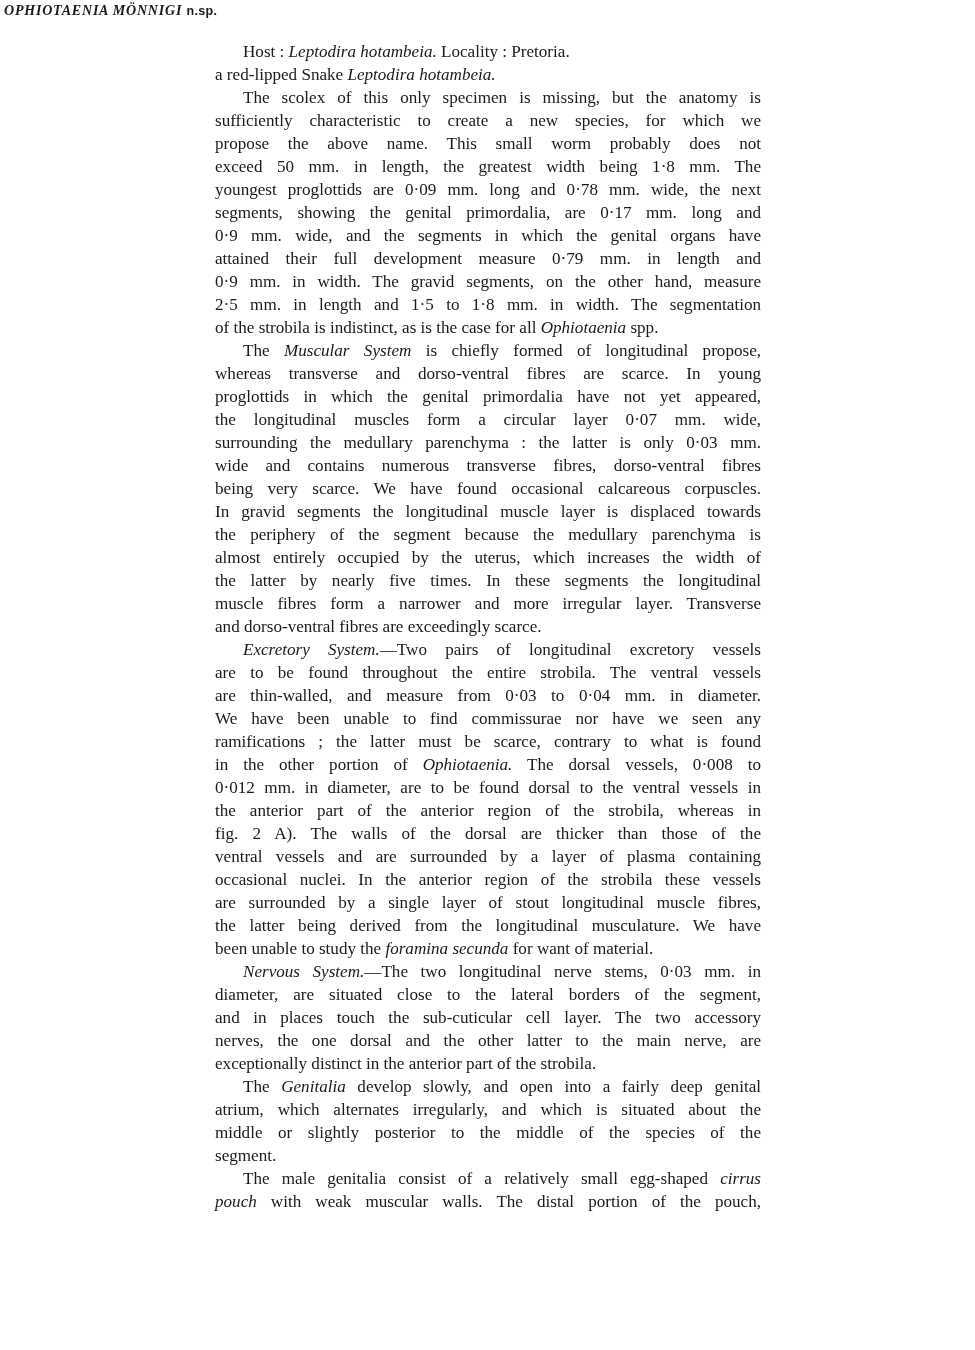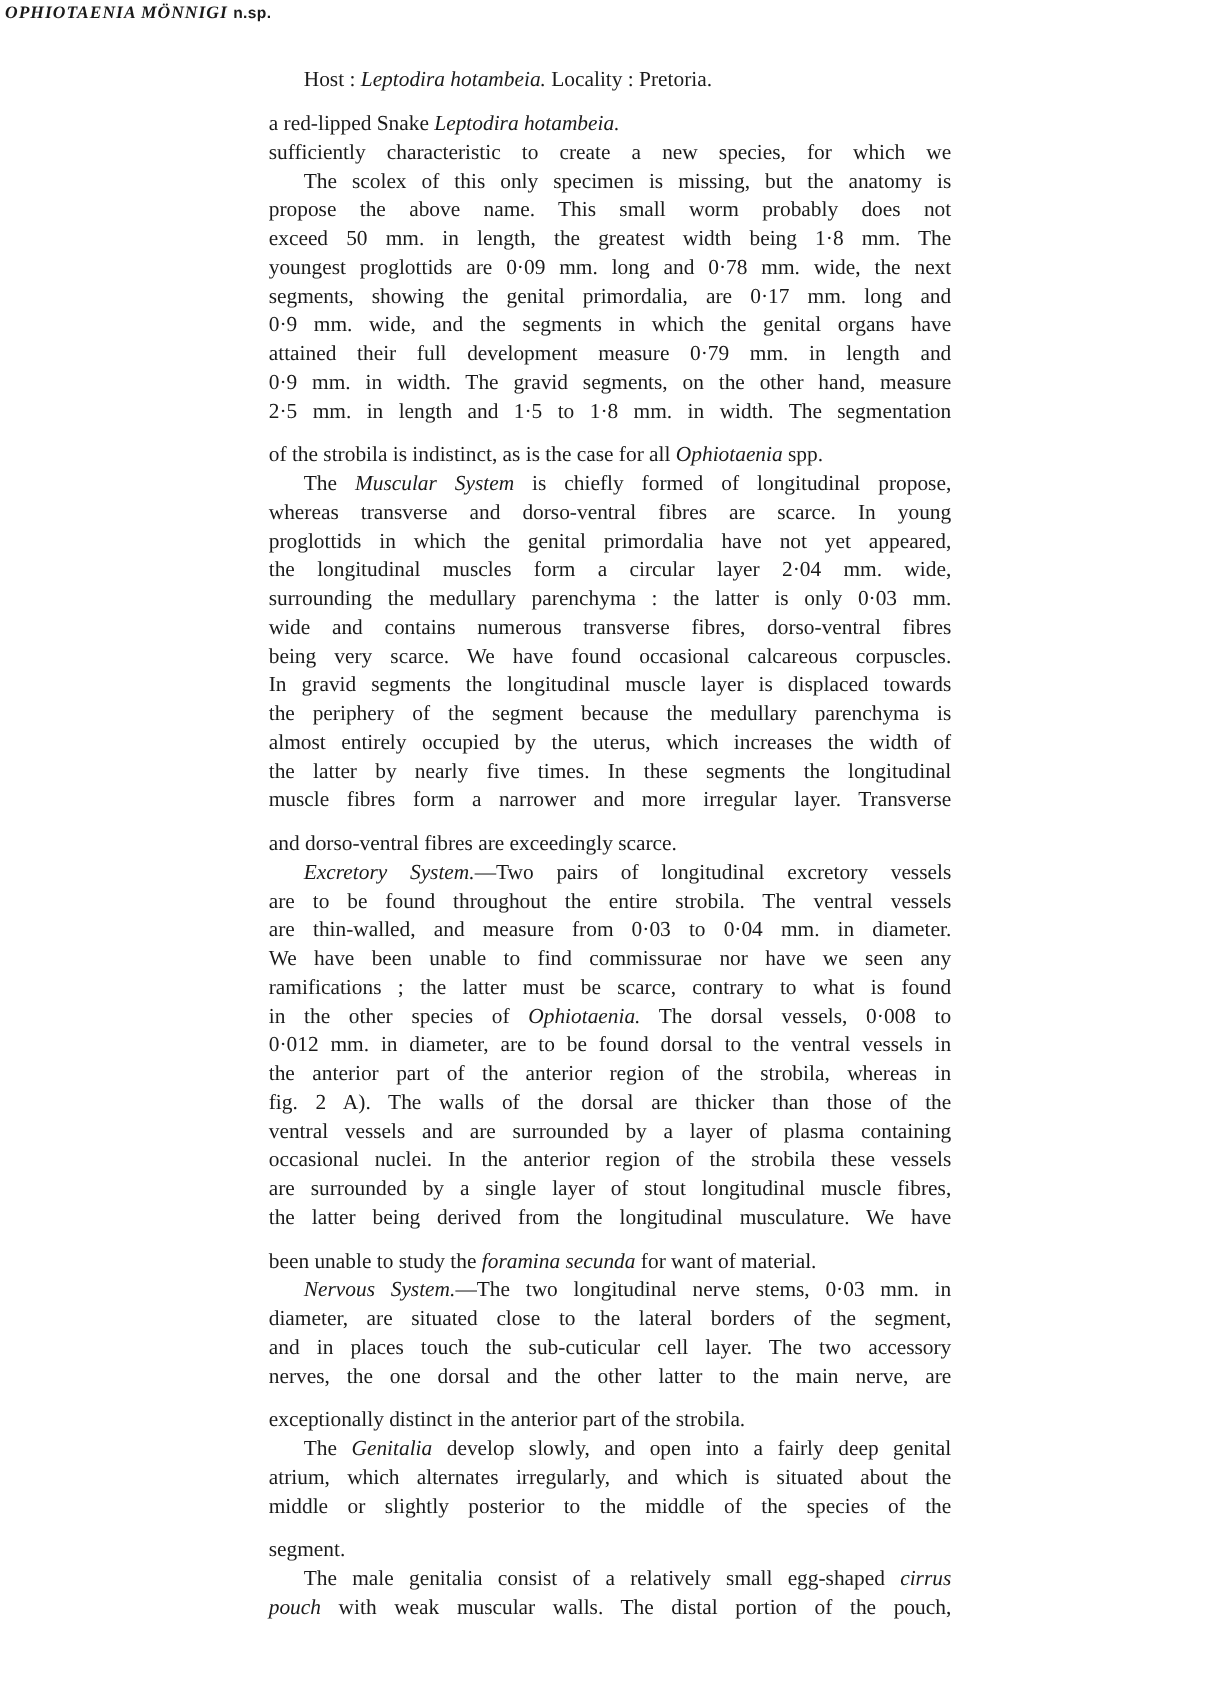--- a/index.html
+++ b/index.html
@@ -8,75 +8,75 @@
     position: absolute; left: 4px; width: 975px; top: 3px; 
     font-family: "Liberation Serif", serif; font-size: 14px; letter-spacing: 0.8px;
   }
   .running-head .title { font-style: italic; font-weight: bold; }
   .running-head .nsp { font-family: "Liberation Sans", sans-serif; font-size: 12.5px; font-weight: bold; letter-spacing: 0.3px; }
   .body {
     position: absolute; left: 215px; top: 40px; width: 546px;
     font-family: "Liberation Serif", serif; font-size: 17.1px; line-height: 23.0px;
   }
   .line { display: block; white-space: nowrap; text-align: justify; text-align-last: justify; height: 23px; }
-  .line.last { text-align-last: left; margin-top: 12px; }
+  .line.last { text-align-last: left; }
   .line.indent { padding-left: 28px; }
   .p { display: block; }
   i { font-style: italic; }
 </style>
 </head>
 <body>
 
 <div class="running-head">
   <span class="title">OPHIOTAENIA MÖNNIGI</span>
   <span class="nsp">n.sp.</span>
 </div>
 
 <div class="body" id="body">
     <div class="p">
       <span class="line indent last"><span>Host :  </span><i>Leptodira hotambeia.</i><span>  Locality :  Pretoria.</span></span>
     </div>
     <div class="p">
       <span class="line last"><span>a red-lipped Snake </span><i>Leptodira hotambeia.</i></span>
     </div>
     <div class="p">
+      <span class="line indent"><span>The scolex of this only specimen is missing, but the anatomy is</span></span>
       <span class="line"><span>sufficiently characteristic to create a new species, for which we</span></span>
-      <span class="line indent"><span>The scolex of this only specimen is missing, but the anatomy is</span></span>
       <span class="line"><span>propose the above name.  This small worm probably does not</span></span>
       <span class="line"><span>exceed 50 mm. in length, the greatest width being 1·8 mm.  The</span></span>
       <span class="line"><span>youngest proglottids are 0·09 mm. long and 0·78 mm. wide, the next</span></span>
       <span class="line"><span>segments, showing the genital primordalia, are 0·17 mm. long and</span></span>
       <span class="line"><span>0·9 mm. wide, and the segments in which the genital organs have</span></span>
       <span class="line"><span>attained their full development measure 0·79 mm. in length and</span></span>
       <span class="line"><span>0·9 mm. in width.   The gravid segments, on the other hand, measure</span></span>
       <span class="line"><span>2·5 mm. in length and 1·5 to 1·8 mm. in width.   The segmentation</span></span>
       <span class="line last"><span>of the strobila is indistinct, as is the case for all </span><i>Ophiotaenia</i><span> spp.</span></span>
     </div>
     <div class="p">
       <span class="line indent"><span>The </span><i>Muscular System</i><span> is chiefly formed of longitudinal propose,</span></span>
       <span class="line"><span>whereas transverse and dorso-ventral fibres are scarce.  In young</span></span>
       <span class="line"><span>proglottids in which the genital primordalia have not yet appeared,</span></span>
-      <span class="line"><span>the longitudinal muscles form a circular layer 2·04 mm. wide,</span></span>
+      <span class="line"><span>the longitudinal muscles form a circular layer 0·07 mm. wide,</span></span>
       <span class="line"><span>surrounding the medullary parenchyma :  the latter is only 0·03 mm.</span></span>
       <span class="line"><span>wide and contains numerous transverse fibres, dorso-ventral fibres</span></span>
       <span class="line"><span>being very scarce.   We have found occasional calcareous corpuscles.</span></span>
       <span class="line"><span>In gravid segments the longitudinal muscle layer is displaced towards</span></span>
       <span class="line"><span>the periphery of the segment because the medullary parenchyma is</span></span>
       <span class="line"><span>almost entirely occupied by the uterus, which increases the width of</span></span>
       <span class="line"><span>the latter by nearly five times.   In these segments the longitudinal</span></span>
       <span class="line"><span>muscle fibres form a narrower and more irregular layer.   Transverse</span></span>
       <span class="line last"><span>and dorso-ventral fibres are exceedingly scarce.</span></span>
     </div>
     <div class="p">
       <span class="line indent"><i>Excretory System.</i><span>—Two pairs of longitudinal excretory vessels</span></span>
       <span class="line"><span>are to be found throughout the entire strobila.   The ventral vessels</span></span>
       <span class="line"><span>are thin-walled, and measure from 0·03 to 0·04 mm. in diameter.</span></span>
       <span class="line"><span>We have been unable to find commissurae nor have we seen any</span></span>
       <span class="line"><span>ramifications ;  the latter must be scarce, contrary to what is found</span></span>
-      <span class="line"><span>in the other species of </span><i>Ophiotaenia.</i><span>  The dorsal vessels, 0·008 to</span></span>
+      <span class="line"><span>in the other portion of </span><i>Ophiotaenia.</i><span>  The dorsal vessels, 0·008 to</span></span>
       <span class="line"><span>0·012 mm. in diameter, are to be found dorsal to the ventral vessels in</span></span>
       <span class="line"><span>the anterior part of the anterior region of the strobila, whereas in</span></span>
       <span class="line"><span>fig. 2 A).   The walls of the dorsal are thicker than those of the</span></span>
       <span class="line"><span>ventral vessels and are surrounded by a layer of plasma containing</span></span>
       <span class="line"><span>occasional nuclei.   In the anterior region of the strobila these vessels</span></span>
       <span class="line"><span>are surrounded by a single layer of stout longitudinal muscle fibres,</span></span>
       <span class="line"><span>the latter being derived from the longitudinal musculature.   We have</span></span>
       <span class="line last"><span>been unable to study the </span><i>foramina secunda</i><span> for want of material.</span></span>
     </div>
     <div class="p">

